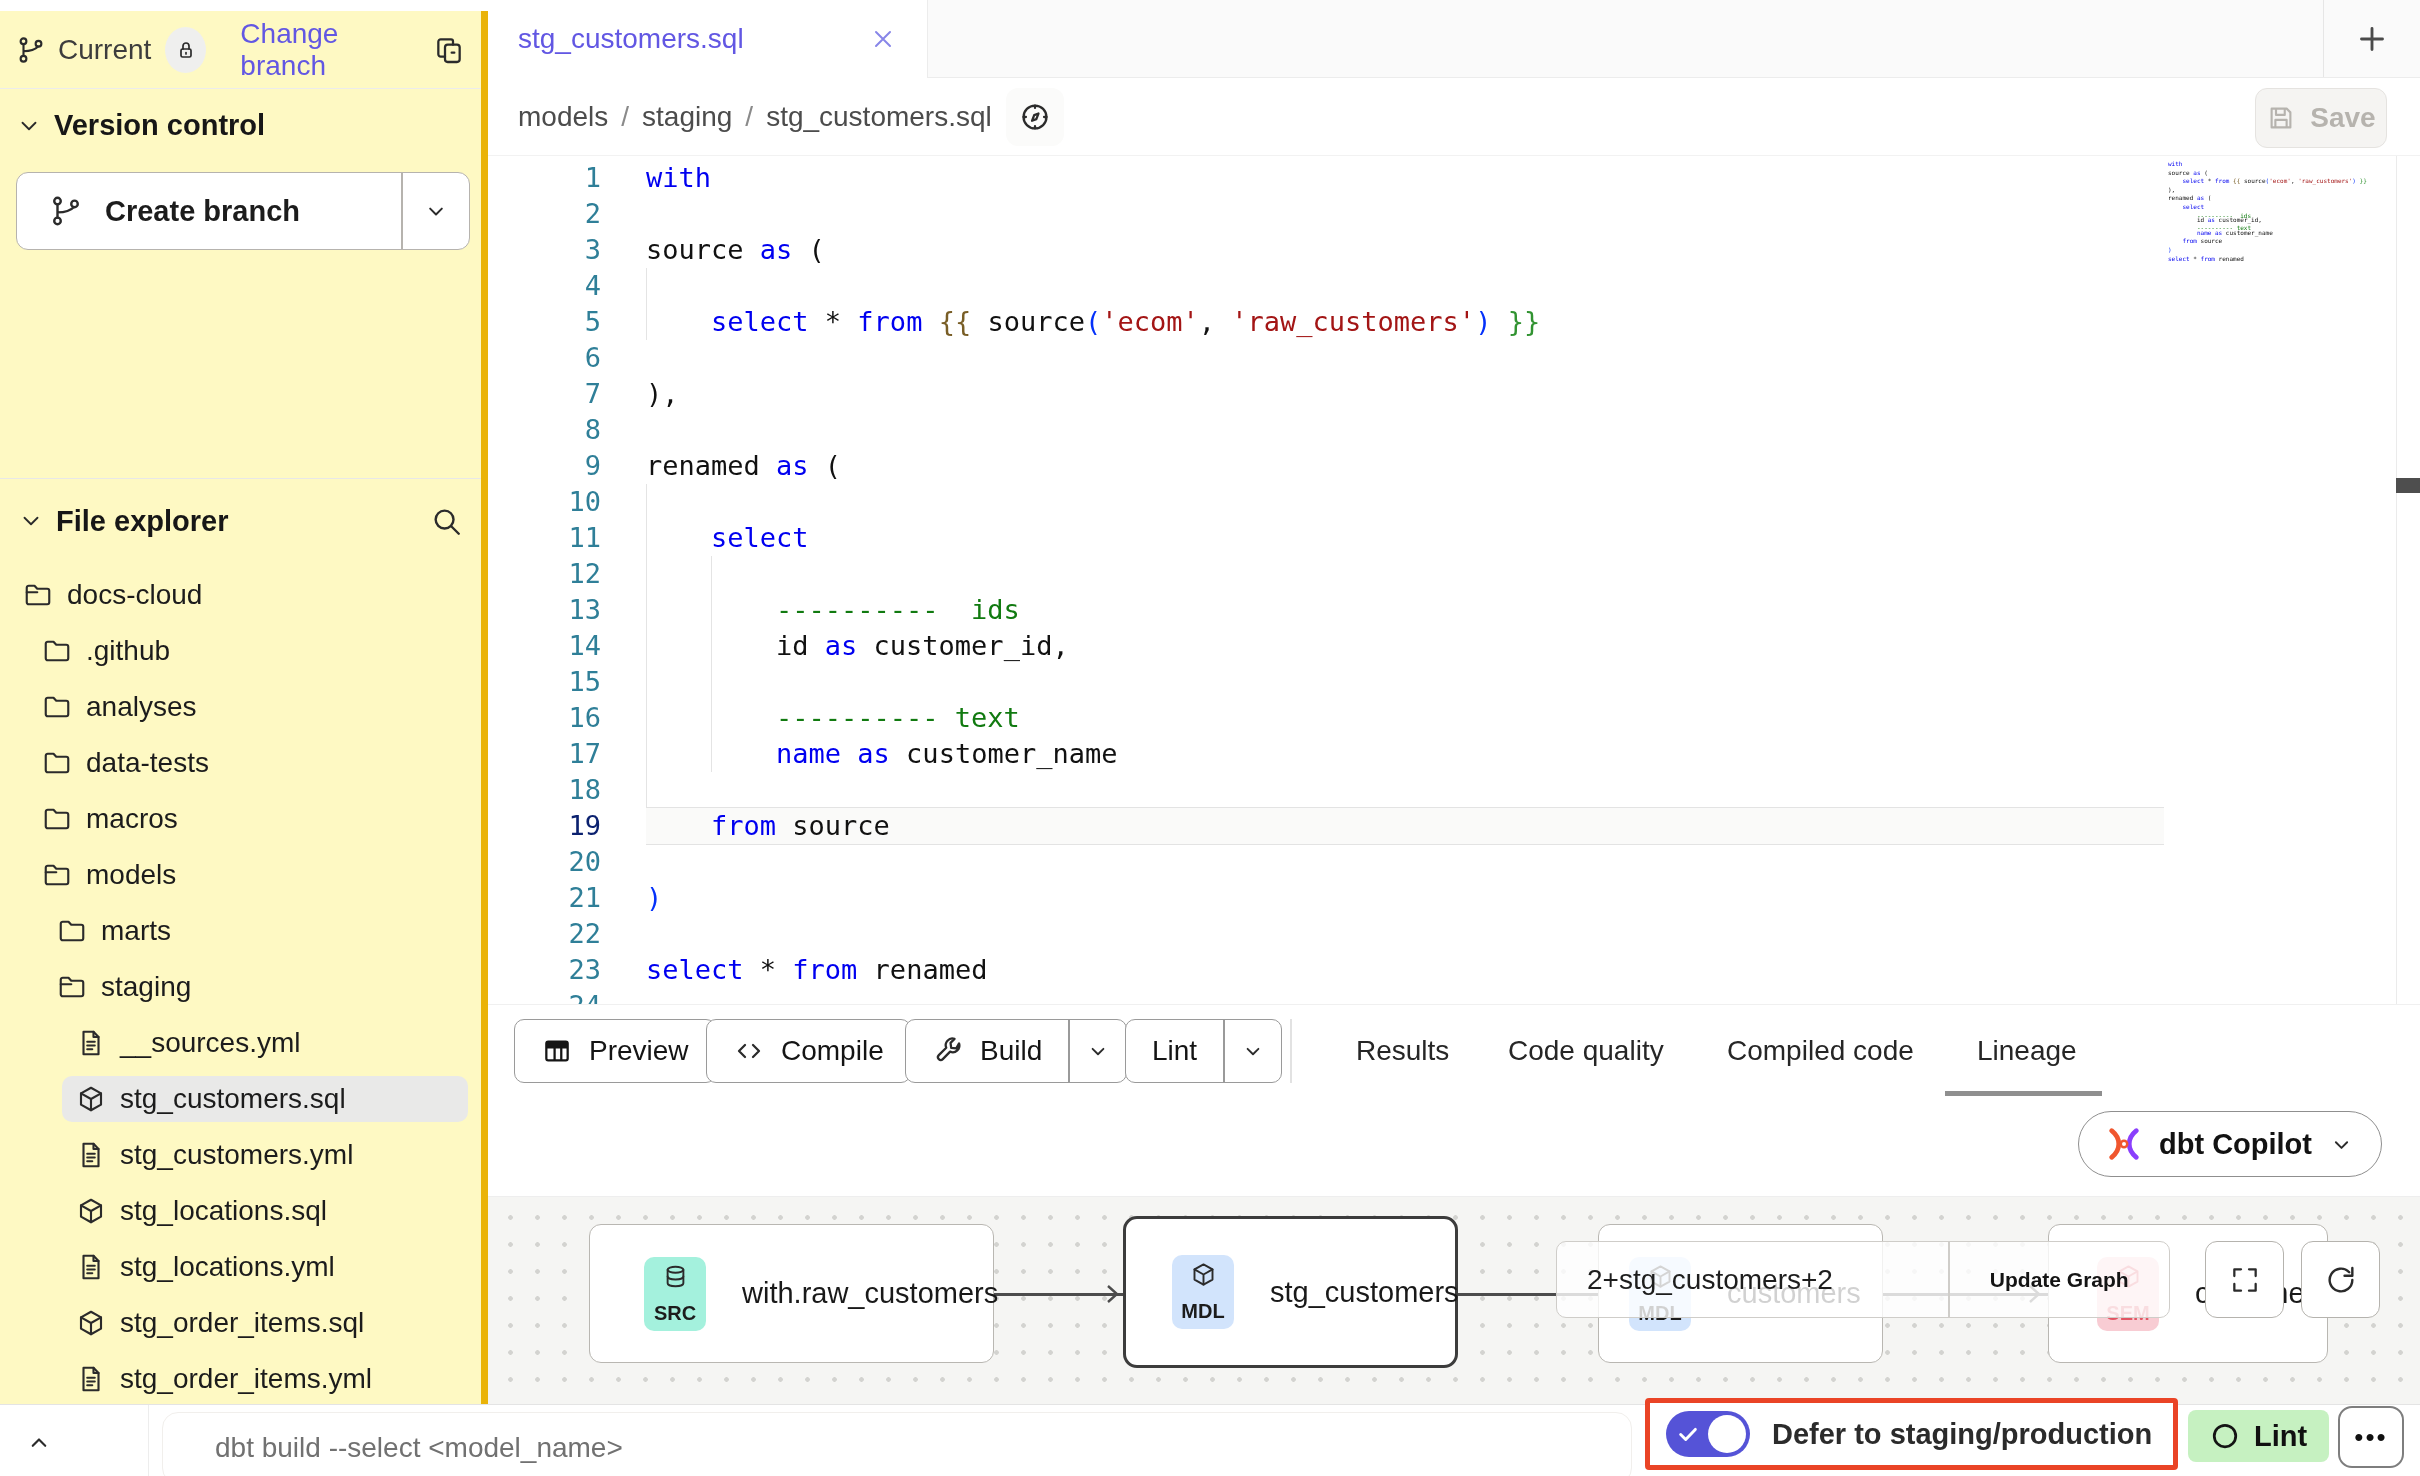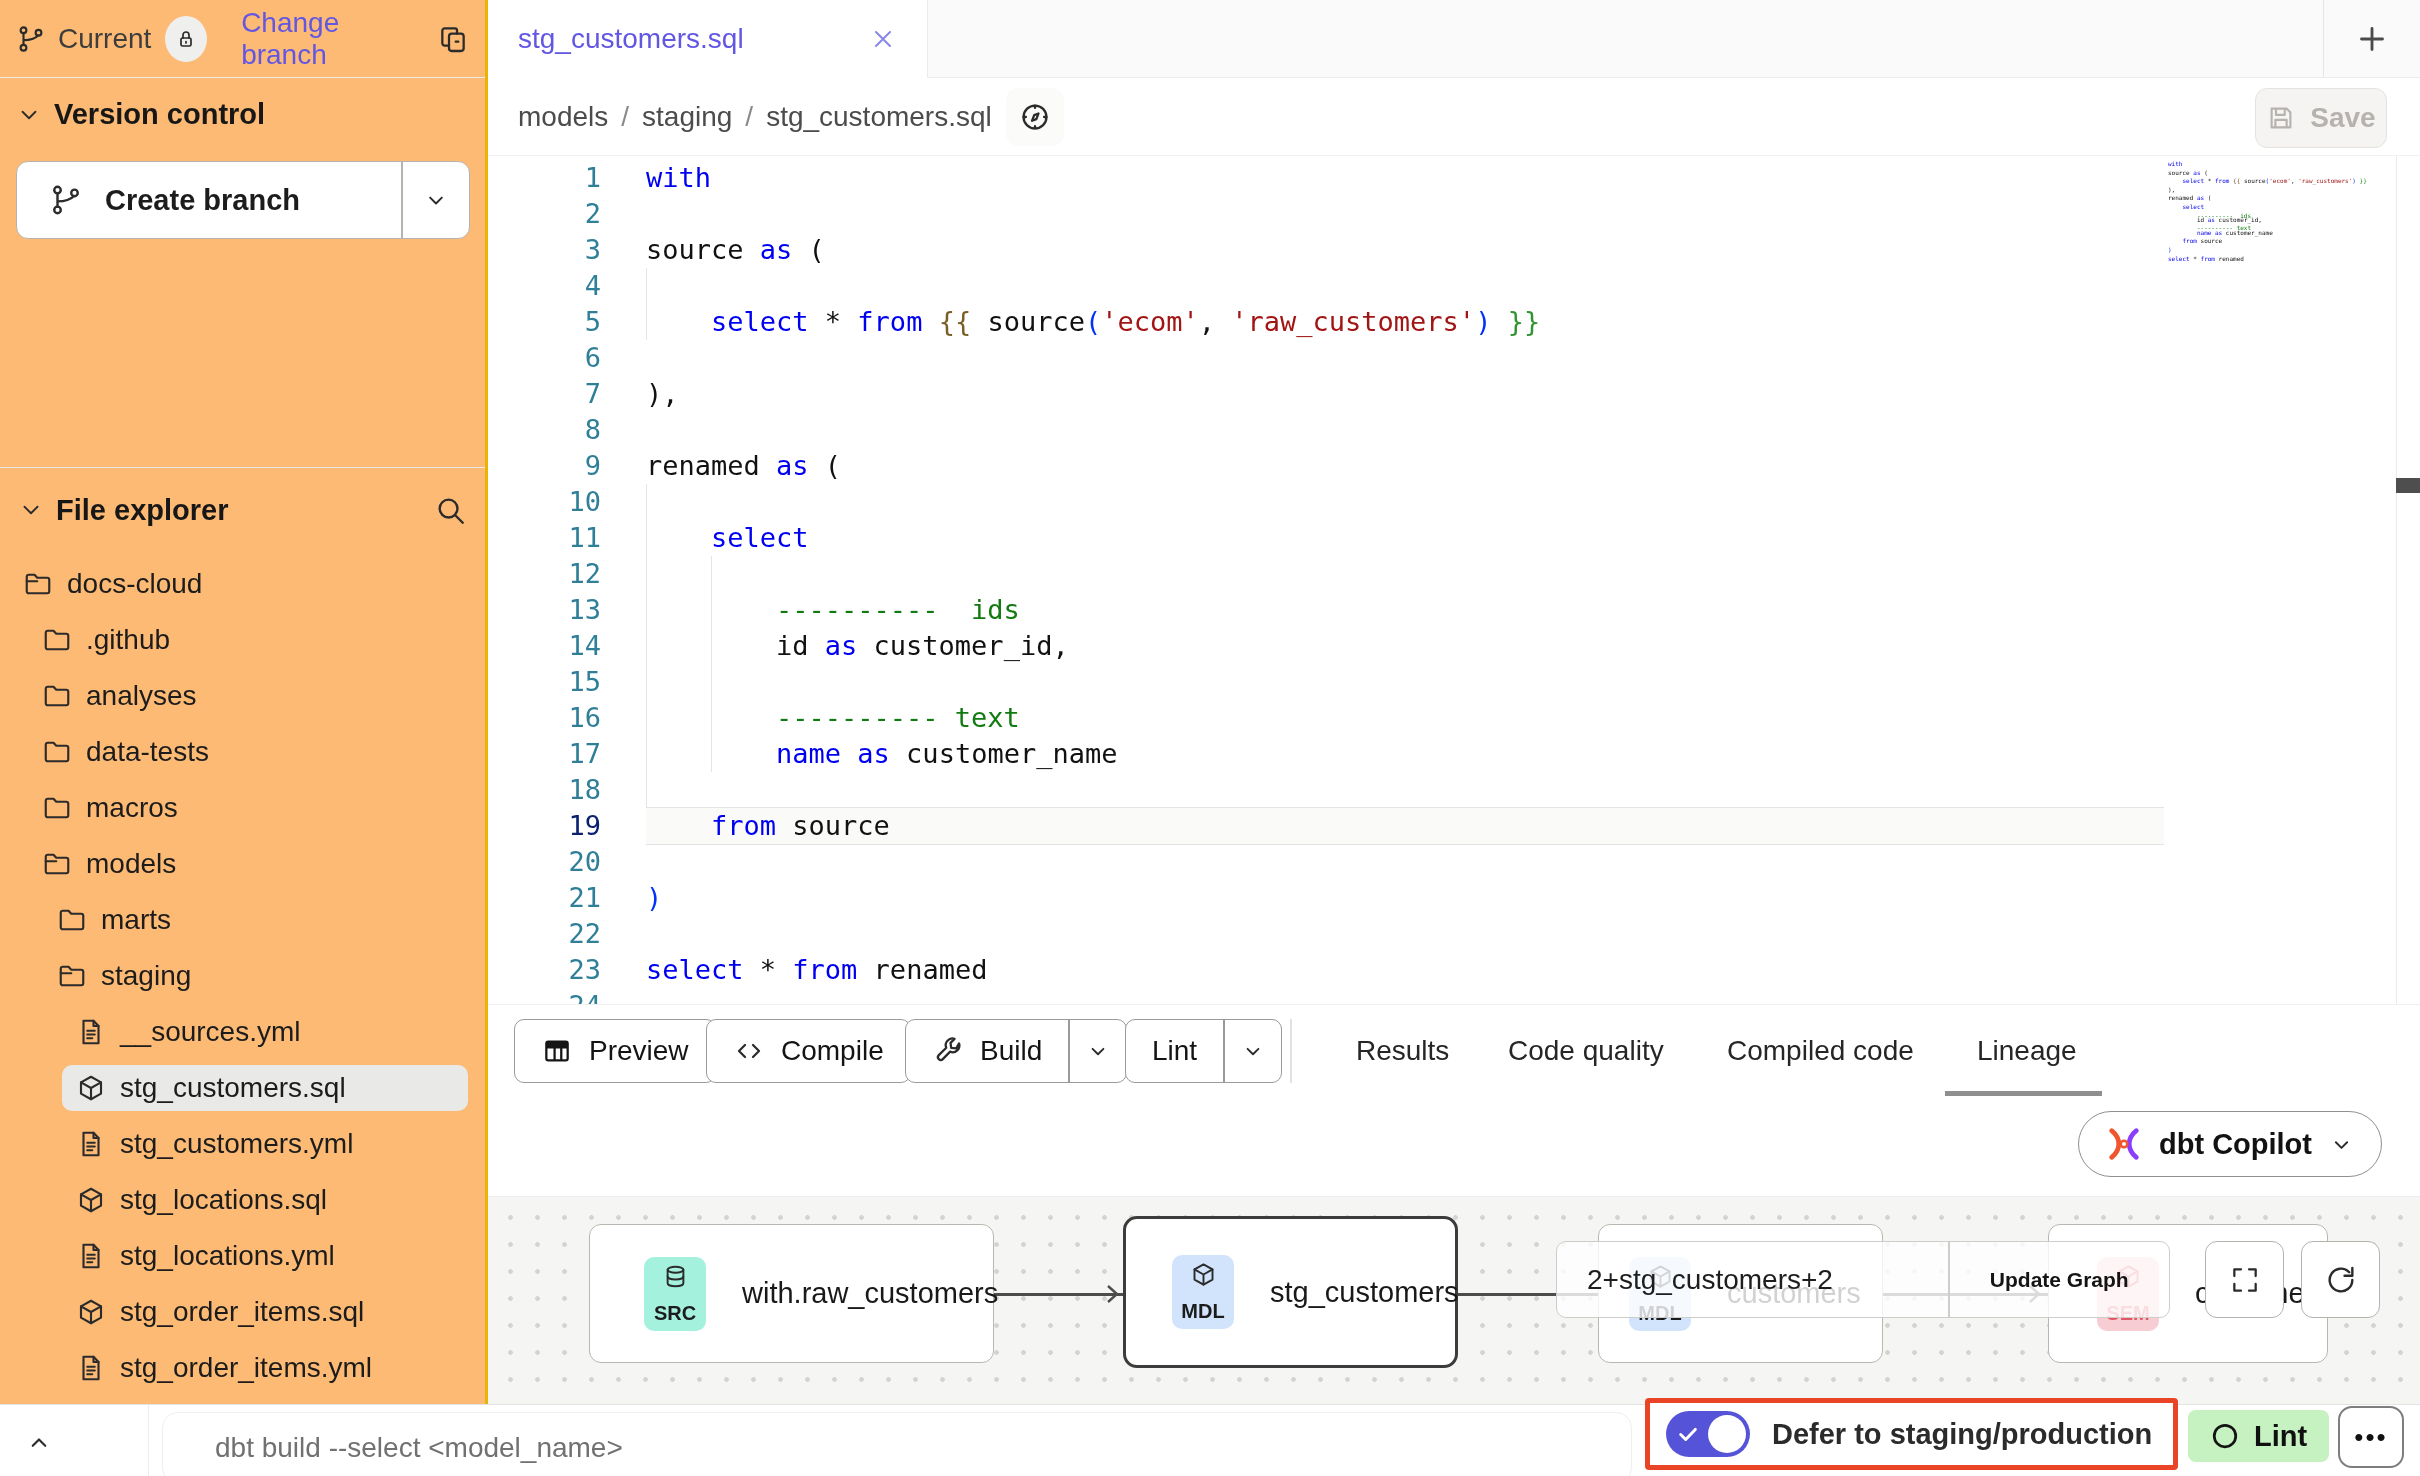--- a/index.html
+++ b/index.html
@@ -3,21 +3,21 @@
 <meta charset="utf-8">
 <style>
   * { margin:0; padding:0; box-sizing:border-box; }
   html,body { background:#ffffff; }
   #app { position:relative; width:2420px; height:1476px; background:#fff; overflow:hidden;
          font-family:"Liberation Sans", sans-serif; color:#262626; }
   svg { display:block; }
   .ic { stroke:#2b2b2b; fill:none; stroke-width:1.7; stroke-linecap:round; stroke-linejoin:round; }
 
   
-  #sidebar { position:absolute; left:0; top:0; width:488px; height:1404px; background:#fdba74; border-right:3px solid #eab308; }
+  #sidebar { position:absolute; left:0; top:11px; width:488px; height:1404px; background:#fef9c3; border-right:7px solid #eab308; }
   #side-top { height:78px; border-bottom:1px solid #ececec; display:flex; align-items:center; padding:0 16px; }
   #current-label { font-size:28px; color:#3d3d3d; margin-left:12px; }
   #lock-badge { width:46px; height:46px; border-radius:50%; background:#efefee; display:flex; align-items:center; justify-content:center; margin-left:14px; }
   #change-branch { font-size:28px; color:#6257e3; margin-left:34px; cursor:pointer; }
   #copy-btn { margin-left:22px; }
 
   #vc-section { padding:20px 16px 0; }
   .section-head { display:flex; align-items:center; gap:12px; }
   .section-title { font-size:29px; font-weight:bold; color:#171717; }
   #create-branch { margin-top:30px; height:78px; width:454px; border:1.6px solid #b6b3ae; border-radius:12px; display:flex; align-items:stretch; background:#fff; }

